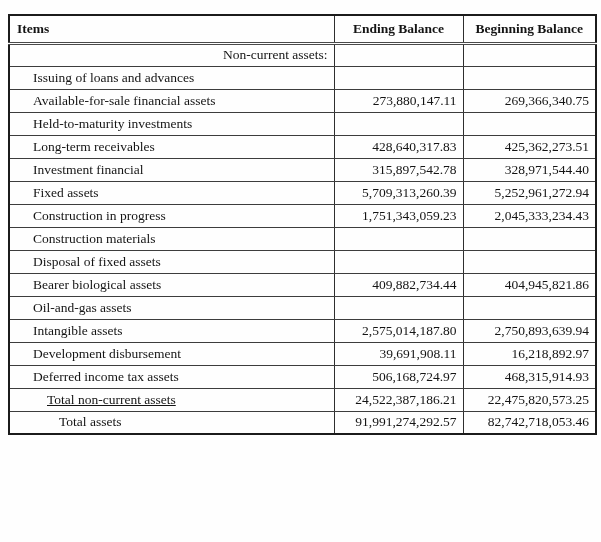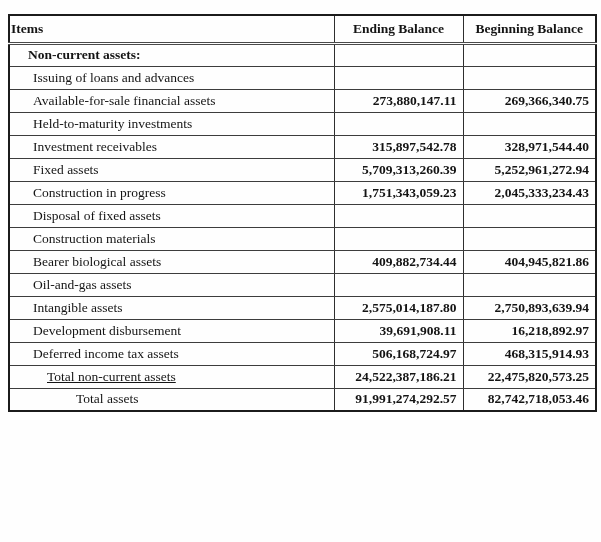--- a/index.html
+++ b/index.html
@@ -43,29 +43,29 @@
     padding: 0 6px;
     overflow: hidden;
     white-space: nowrap;
     vertical-align: middle;
   }
   table.bs thead th {
     height: 28px;
     font-weight: bold;
     border-bottom: 3px double #4a4a4a;
   }
-  table.bs thead th.h-items { text-align: left; padding-left: 1px; }
+  table.bs thead th.h-items { text-align: left; padding-left: 7px; }
   table.bs thead th.h-num { text-align: center; }
   table.bs tbody td { height: 23px; }
   td.c-label { text-align: left; }
-  td.c-num { text-align: right; padding-right: 7px; font-weight: bold; }
-  tr.style-section td.c-label { font-weight: bold; padding-left: 18px; }
+  td.c-num { text-align: right; padding-right: 7px; }
+  tr.style-section td.c-label { font-weight: normal; padding-left: 18px; text-align: right; }
   tr.style-item td.c-label { padding-left: 23px; }
   tr.style-total td.c-label { padding-left: 37px; text-decoration: underline; }
-  tr.style-grand_total td.c-label { padding-left: 66px; margin-left: 43px; }
+  tr.style-grand_total td.c-label { padding-left: 49px; margin-left: 43px; }
 </style>
 </head>
 <body>
 
 <div class="page">
   <div class="table-wrap">
     <table class="bs">
       <colgroup>
         <col class="c1">
           <col class="c2">
@@ -93,41 +93,46 @@
     <td class="c-label">Available-for-sale financial assets</td>
     <td class="c-num">273,880,147.11</td>
     <td class="c-num">269,366,340.75</td>
   </tr>
           <tr class="style-item">
     <td class="c-label">Held-to-maturity investments</td>
     <td class="c-num"></td>
     <td class="c-num"></td>
   </tr>
           <tr class="style-item">
-    <td class="c-label">Investment receivables</td>
+    <td class="c-label">Long-term receivables</td>
+    <td class="c-num">428,640,317.83</td>
+    <td class="c-num">425,362,273.51</td>
+  </tr>
+          <tr class="style-item">
+    <td class="c-label">Investment financial</td>
     <td class="c-num">315,897,542.78</td>
     <td class="c-num">328,971,544.40</td>
   </tr>
           <tr class="style-item">
     <td class="c-label">Fixed assets</td>
     <td class="c-num">5,709,313,260.39</td>
     <td class="c-num">5,252,961,272.94</td>
   </tr>
           <tr class="style-item">
     <td class="c-label">Construction in progress</td>
     <td class="c-num">1,751,343,059.23</td>
     <td class="c-num">2,045,333,234.43</td>
   </tr>
           <tr class="style-item">
-    <td class="c-label">Disposal of fixed assets</td>
+    <td class="c-label">Construction materials</td>
     <td class="c-num"></td>
     <td class="c-num"></td>
   </tr>
           <tr class="style-item">
-    <td class="c-label">Construction materials</td>
+    <td class="c-label">Disposal of fixed assets</td>
     <td class="c-num"></td>
     <td class="c-num"></td>
   </tr>
           <tr class="style-item">
     <td class="c-label">Bearer biological assets</td>
     <td class="c-num">409,882,734.44</td>
     <td class="c-num">404,945,821.86</td>
   </tr>
           <tr class="style-item">
     <td class="c-label">Oil-and-gas assets</td>

